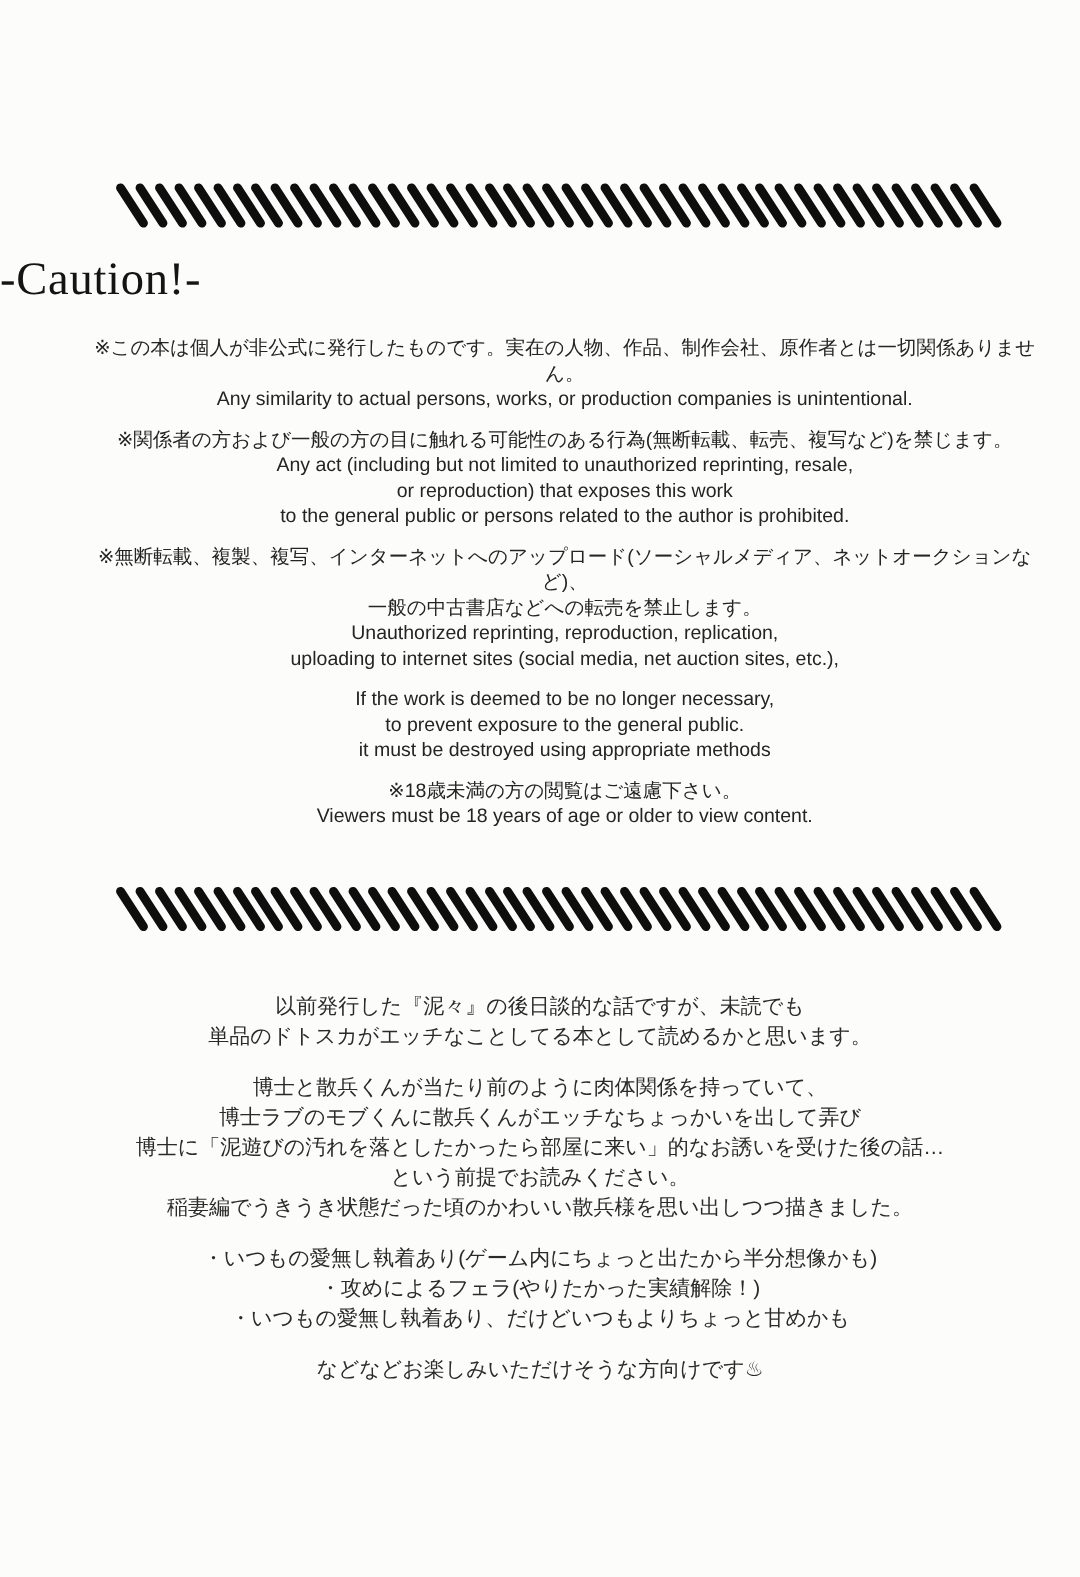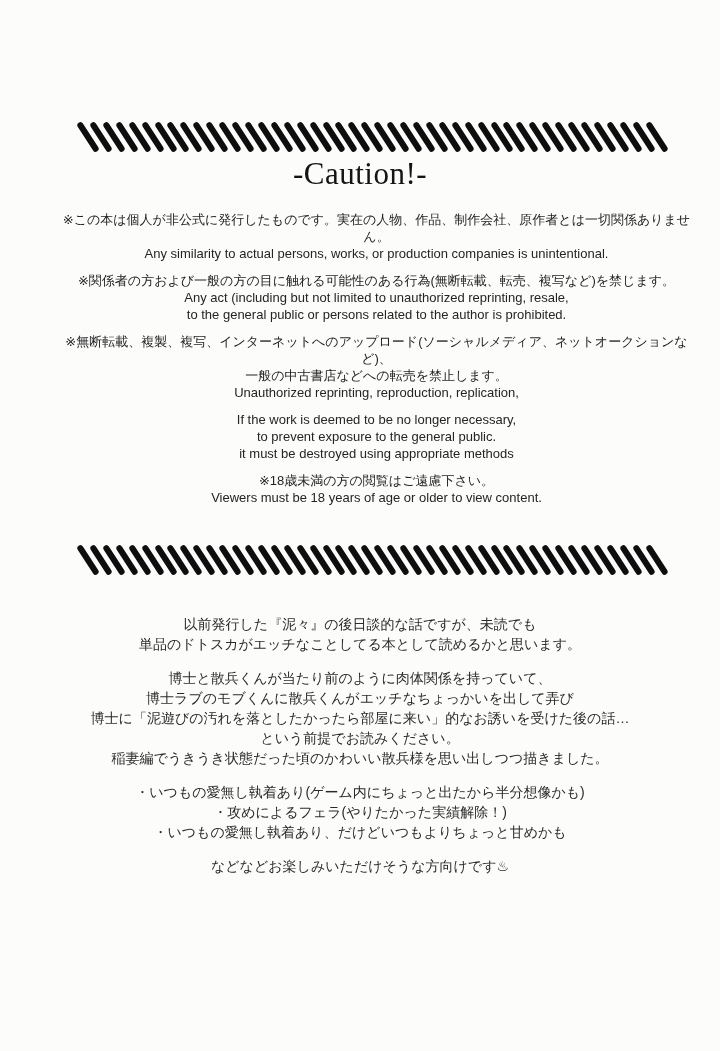--- a/index.html
+++ b/index.html
@@ -23,21 +23,22 @@
   .band-mid{margin-top:35px;}
   .stripe{
     display:block;
     width:6px;height:34px;
     background:#0e0e0e;
     border-radius:3px;
     transform:rotate(-33deg);
     flex:0 0 auto;
   }
   .title{
-    text-align:center;
+    margin-top:12px;
+    text-align:left;
     font-family:"Liberation Serif","DejaVu Serif",serif;
     font-size:31px;
     font-weight:400;
     color:#141414;
     letter-spacing:0.5px;
   }
   .notices{margin-top:19px;margin-left:33px;}
   .para{
     text-align:center;
     font-size:13px;
@@ -109,26 +110,28 @@
   <div class="title">-Caution!-</div>
 
   <div class="notices">
     <div class="para">
         <div class="line">※この本は個人が非公式に発行したものです。実在の人物、作品、制作会社、原作者とは一切関係ありません。</div>
         <div class="line">Any similarity to actual persons, works, or production companies is unintentional.</div>
       </div>
     <div class="para">
         <div class="line">※関係者の方および一般の方の目に触れる可能性のある行為(無断転載、転売、複写など)を禁じます。</div>
         <div class="line">Any act (including but not limited to unauthorized reprinting, resale,</div>
+        <div class="line">or reproduction) that exposes this work</div>
         <div class="line">to the general public or persons related to the author is prohibited.</div>
       </div>
     <div class="para">
         <div class="line">※無断転載、複製、複写、インターネットへのアップロード(ソーシャルメディア、ネットオークションなど)、</div>
         <div class="line">一般の中古書店などへの転売を禁止します。</div>
         <div class="line">Unauthorized reprinting, reproduction, replication,</div>
+        <div class="line">uploading to internet sites (social media, net auction sites, etc.),</div>
       </div>
     <div class="para">
         <div class="line">If the work is deemed to be no longer necessary,</div>
         <div class="line">to prevent exposure to the general public.</div>
         <div class="line">it must be destroyed using appropriate methods</div>
       </div>
     <div class="para">
         <div class="line">※18歳未満の方の閲覧はご遠慮下さい。</div>
         <div class="line">Viewers must be 18 years of age or older to view content.</div>
       </div>

